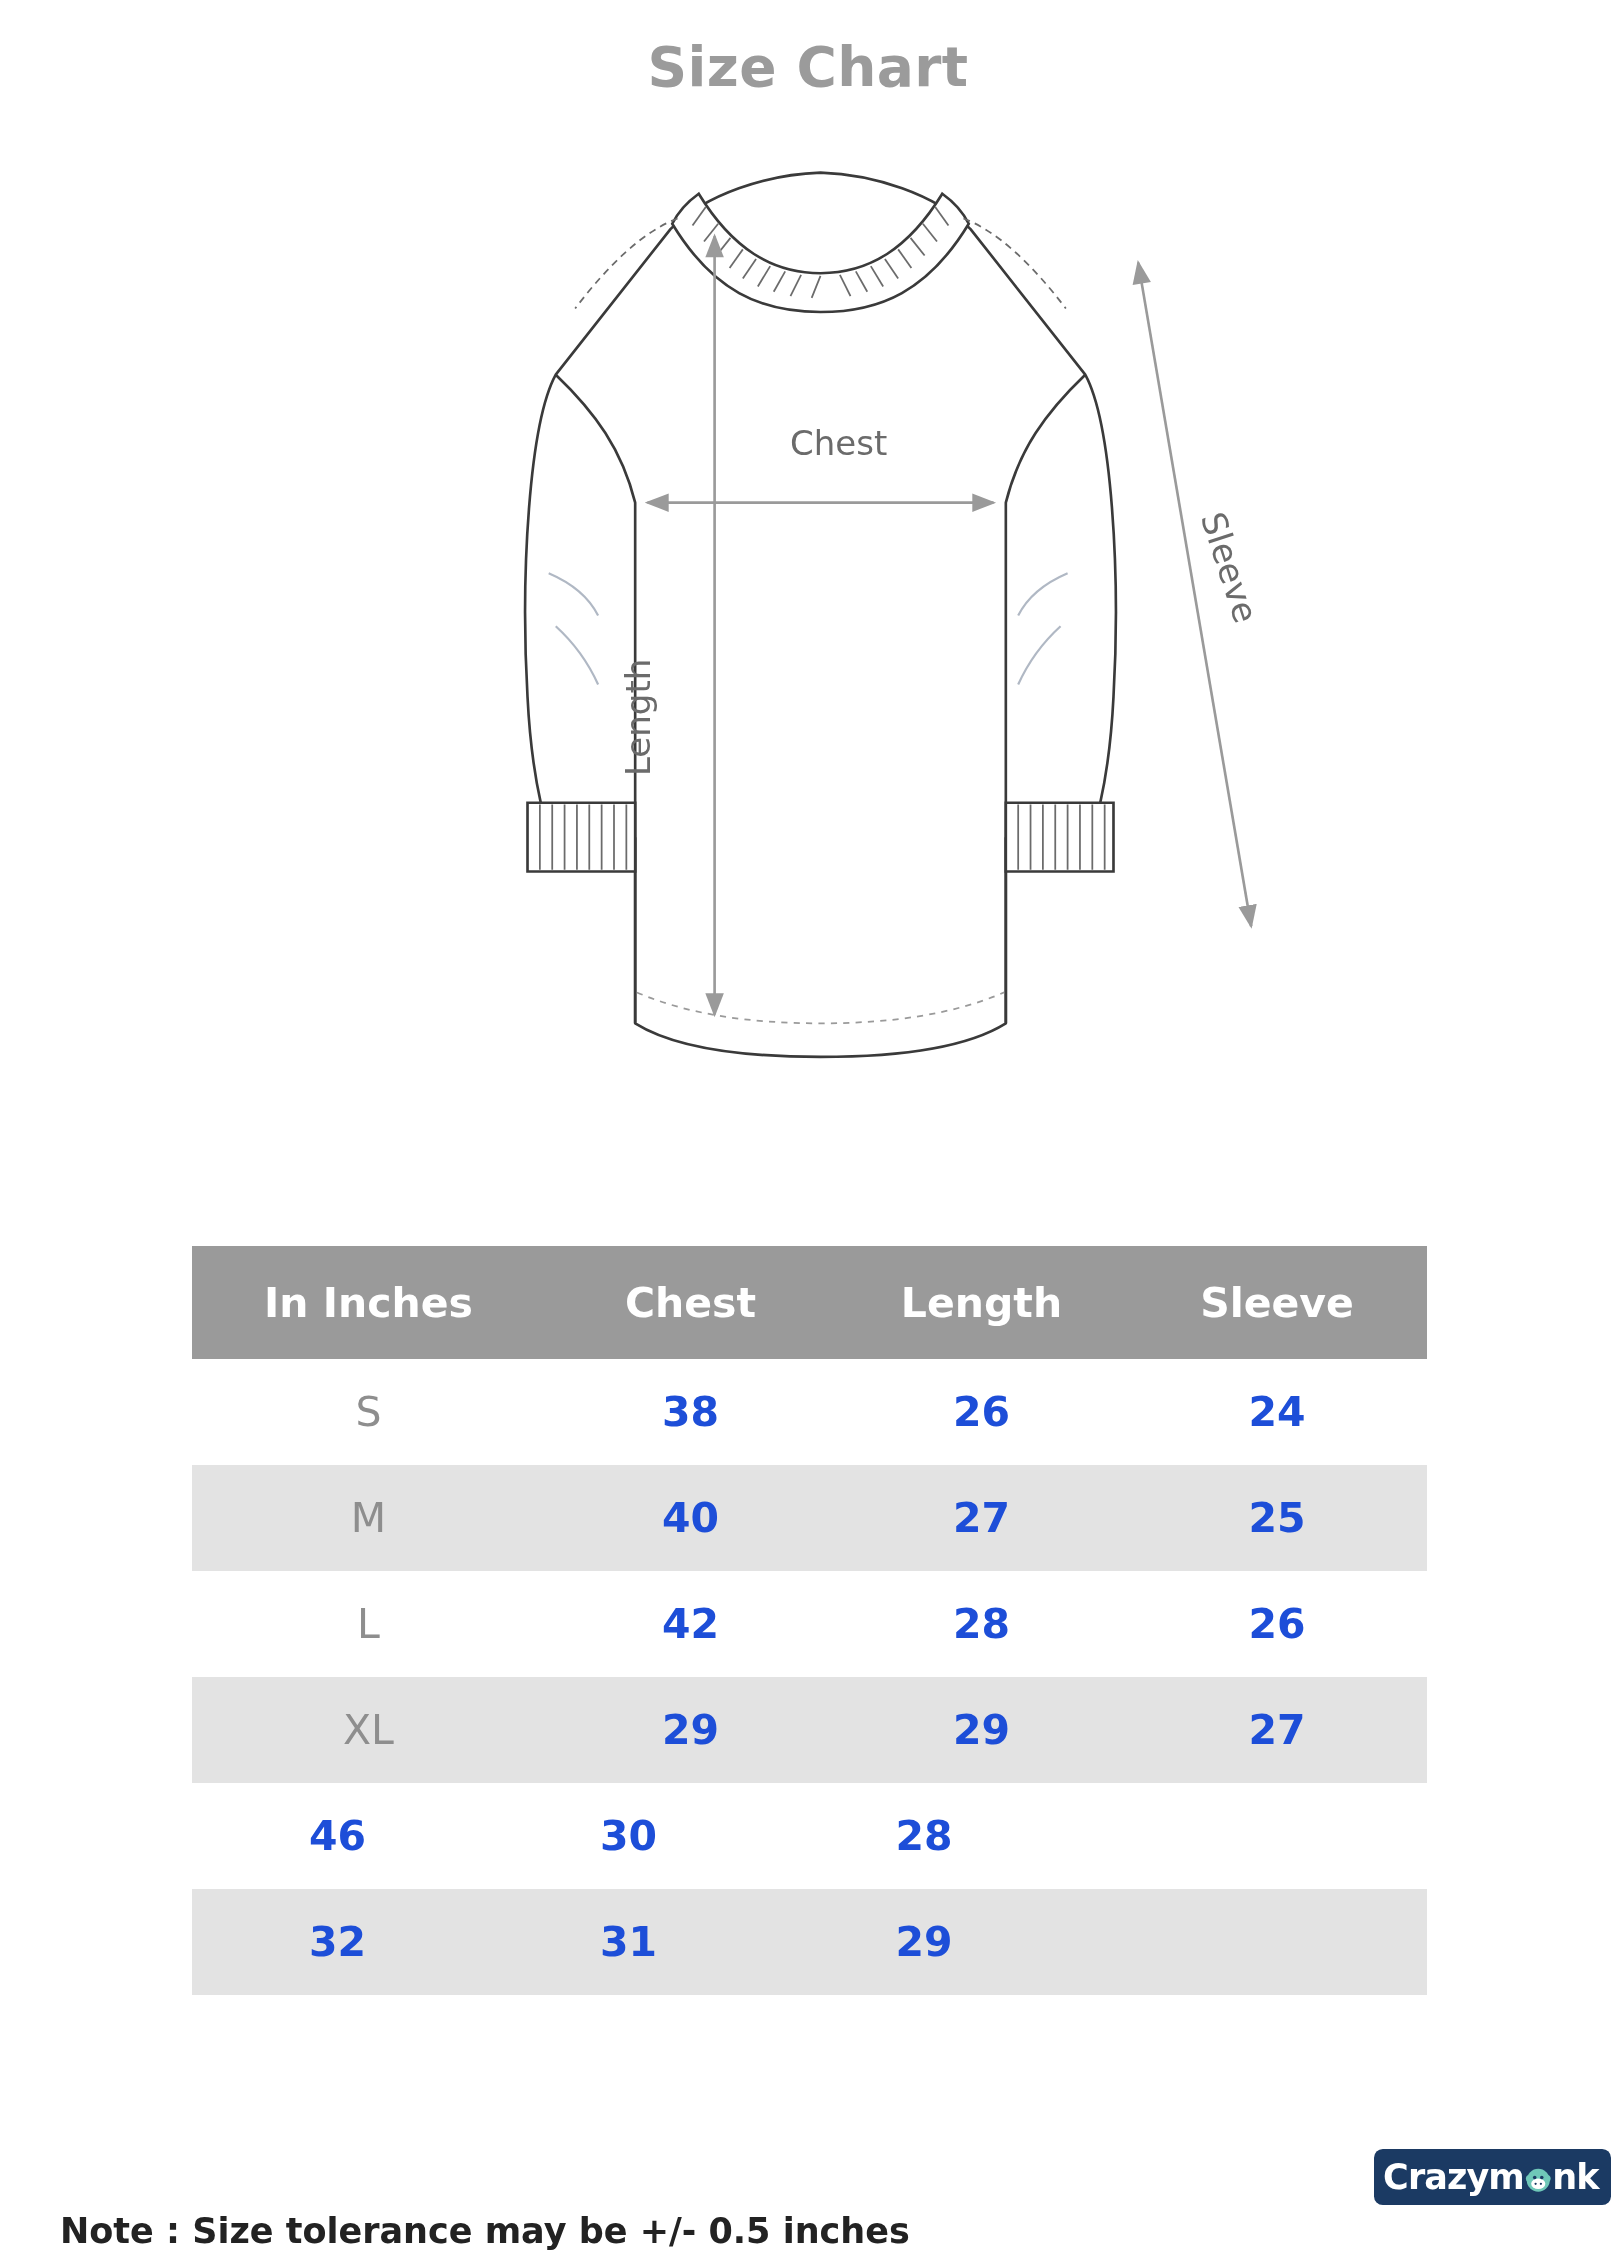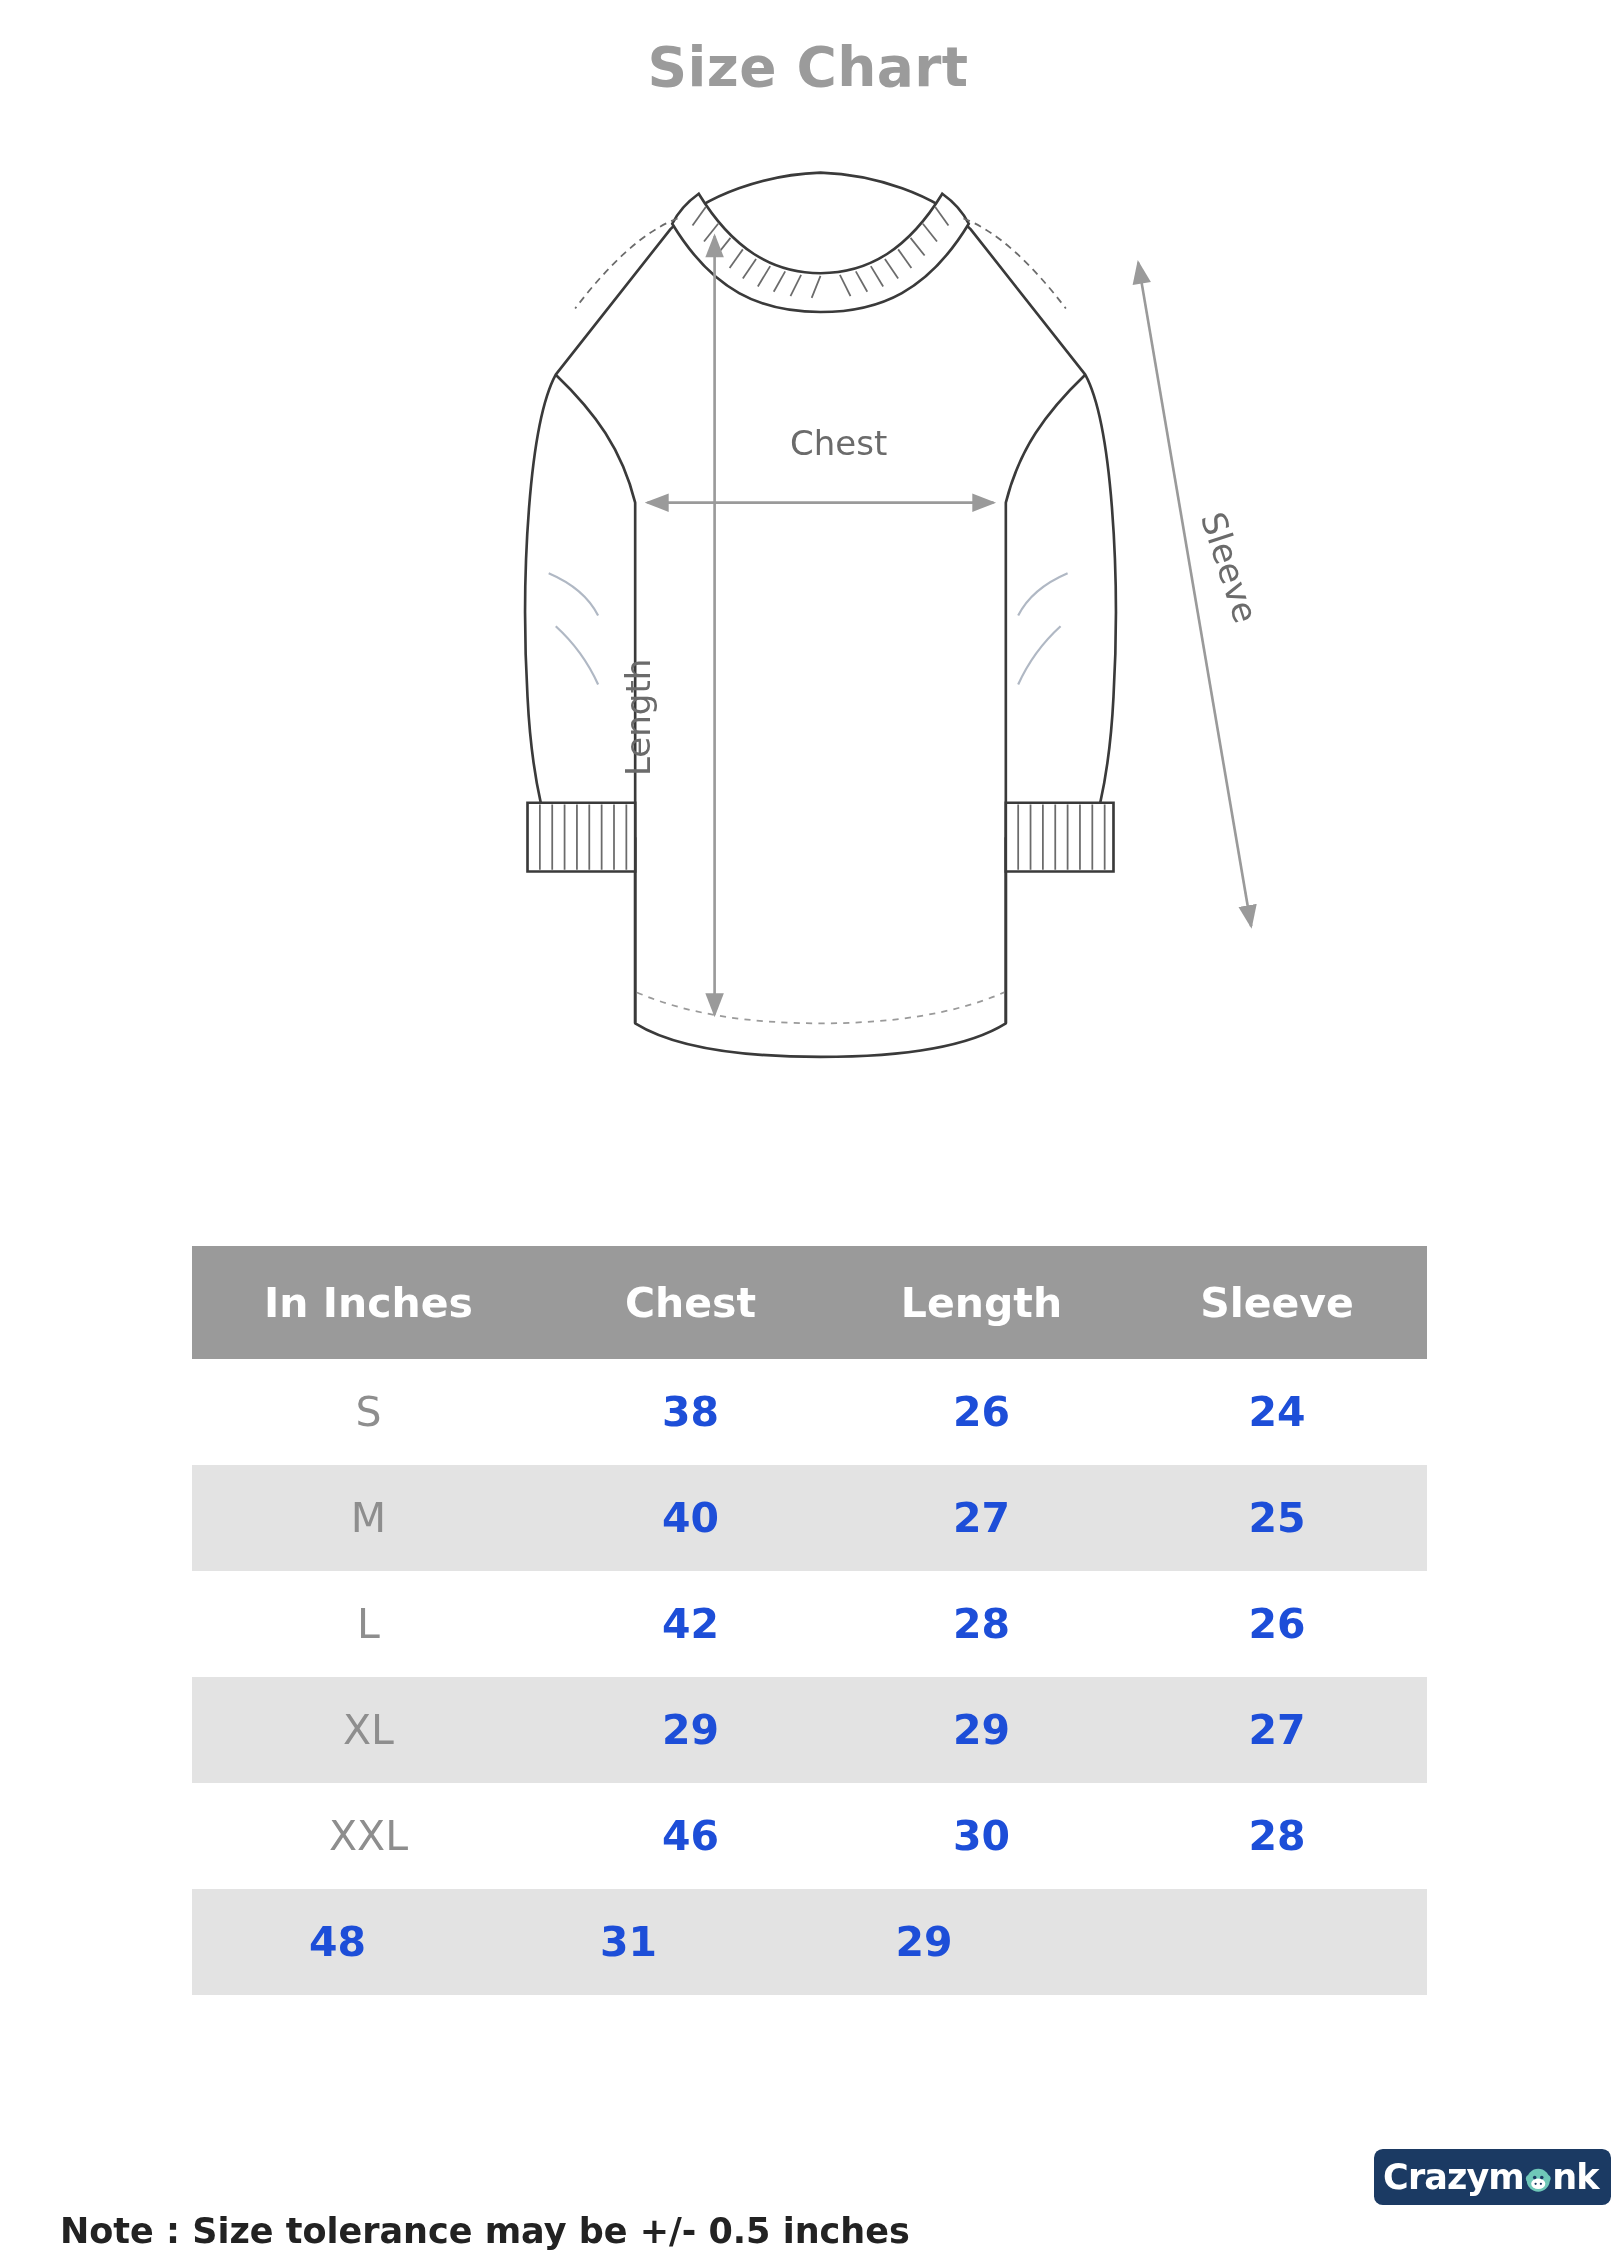--- a/index.html
+++ b/index.html
@@ -297,28 +297,27 @@
     </div>
 
     <div class="trow alt">
       <div class="cell c-size size-val">XL</div>
       <div class="cell c-chest num">29</div>
       <div class="cell c-length num">29</div>
       <div class="cell c-sleeve num">27</div>
     </div>
 
     <div class="trow">
-      <div class="cell c-size size-val">XXL</div>
       <div class="cell c-chest num">46</div>
       <div class="cell c-length num">30</div>
       <div class="cell c-sleeve num">28</div>
     </div>
 
     <div class="trow alt">
-      <div class="cell c-chest num">48</div>
+      <div class="cell c-chest num">32</div>
       <div class="cell c-length num">31</div>
       <div class="cell c-sleeve num">29</div>
     </div>
 
   </div>
 
   <div class="note">Note : Size tolerance may be +/-  0.5 inches</div>
 
   <div class="logo">
     <span class="logo-text">Crazym</span>

